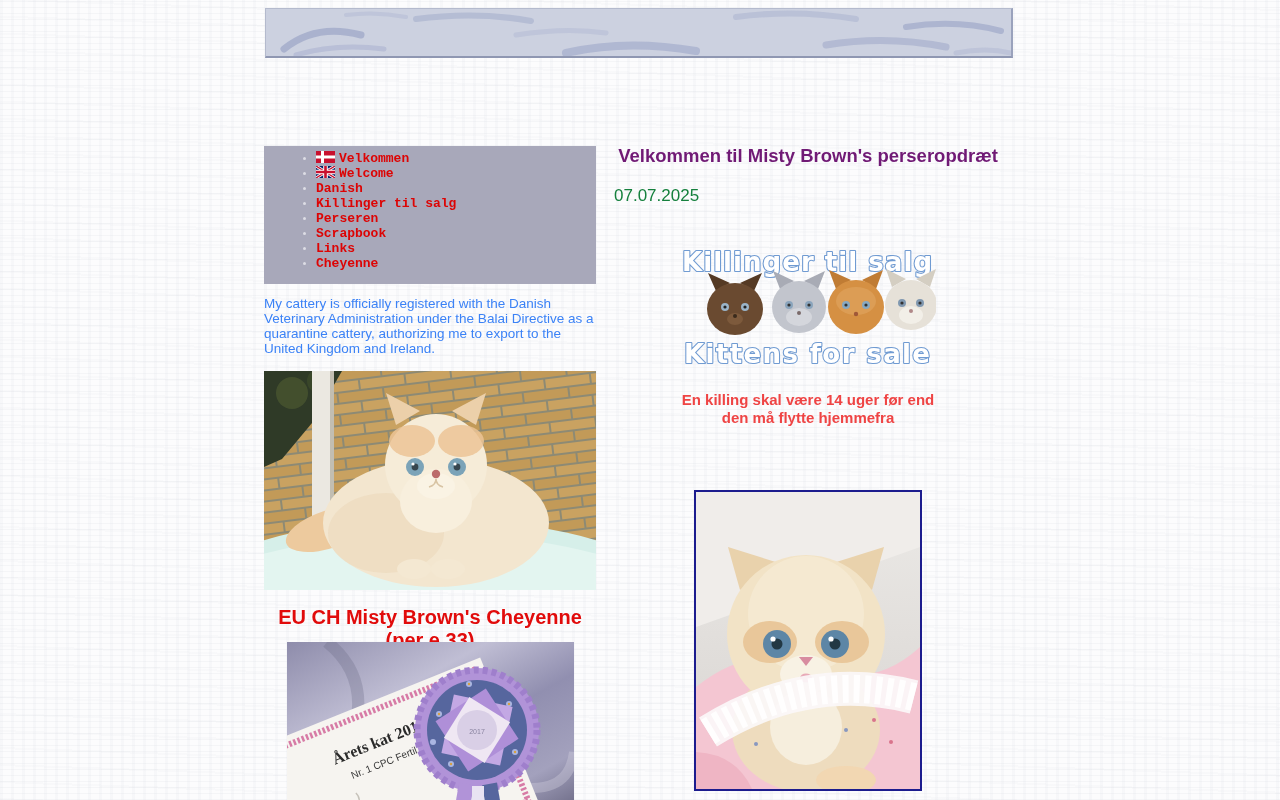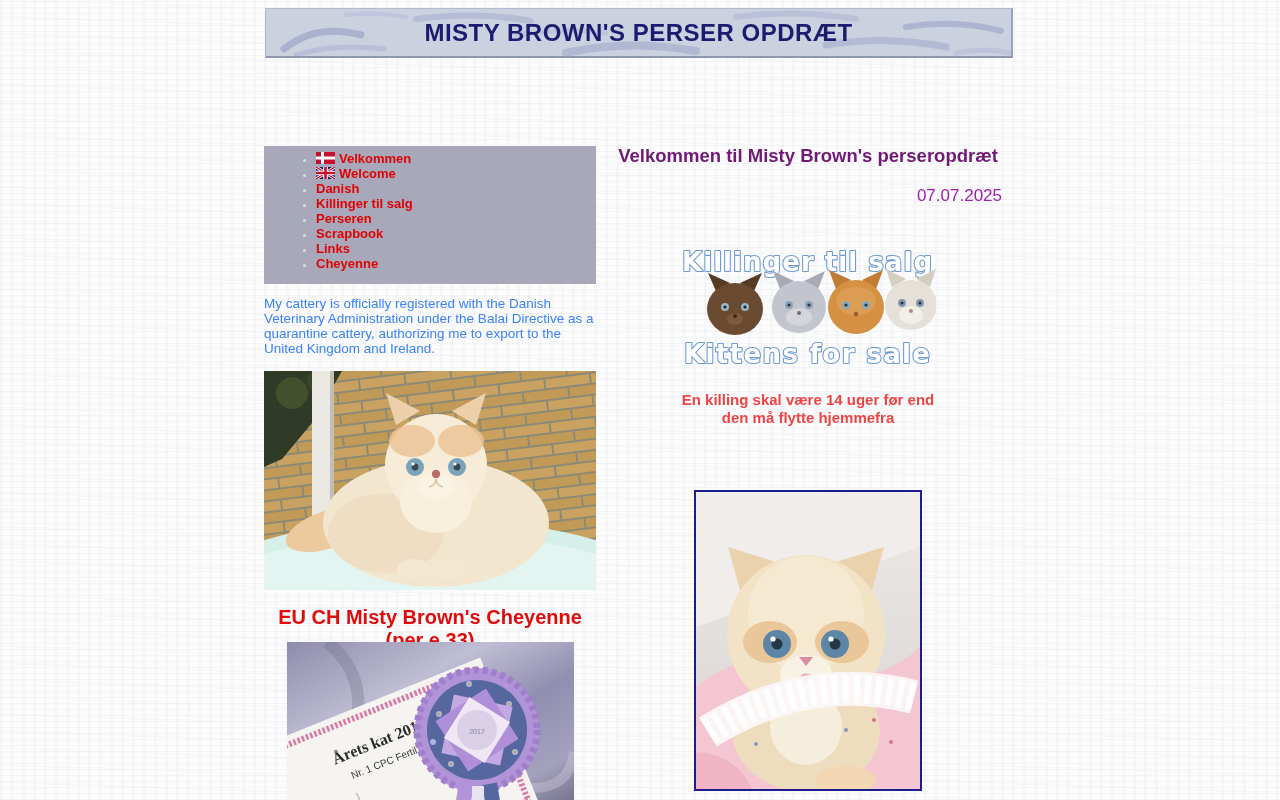--- a/index.html
+++ b/index.html
@@ -30,21 +30,21 @@
     position:relative; z-index:2;
     font-size:24px; font-weight:bold; color:#1b1b70; letter-spacing:.5px;
   }
 
   
   .menu-box {
     left:264px; top:146px; width:332px; height:138px;
     background:#a8a8ba; padding-top:5px;
   }
   .menu-box ul { list-style:disc; padding-left:52px; }
-  .menu-box li { line-height:15px; color:#e9e9ef; font-size:13px; }
+  .menu-box li { line-height:15px; color:#e9e9ef; font-size:13px;font-family:Liberation Mono, monospace; }
   .menu-box li::marker { color:#dddde5; font-size:11px; }
   .menu-box a {
     color:#dd0404; font-weight:bold; font-size:13px; text-decoration:none;
     vertical-align:top;
   }
   .flag { display:inline-block; width:19px; height:12px; margin-right:4px; vertical-align:-1px; }
 
   .intro {
     left:264px; top:296px; width:334px;
     color:#3b82f6; font-size:13.5px; line-height:15px;
@@ -61,22 +61,22 @@
   .photo-cert {
     left:287px; top:642px; width:287px; height:158px; overflow:hidden;
   }
 
   
   .headline {
     left:614px; top:145px; width:388px; text-align:center;
     color:#701a75; font-weight:bold; font-size:18.5px;
   }
   .date-line {
-    left:614px; top:186px; width:388px; text-align:right;
-    color:#a21caf; font-size:17px;
+    left:614px; top:186px; width:388px; text-align:left;
+    color:#15803d; font-size:17px;
   }
   .kittens-banner { left:678px; top:243px; width:258px; height:128px; }
   .notice {
     left:614px; top:391px; width:388px; text-align:center;
     color:#ef4444; font-weight:bold; font-size:15px; line-height:18px;
   }
   .photo-kitten {
     left:694px; top:490px; width:228px; height:301px;
     border:2px solid #1c1c8e; background:#e6e3e0; overflow:hidden;
   }
@@ -92,21 +92,20 @@
       <path d="M150 10 Q210 2 265 12" stroke="#9aa4c6" stroke-width="6" opacity=".45"></path>
       <path d="M300 44 Q360 30 430 42" stroke="#8e99c0" stroke-width="8" opacity=".45"></path>
       <path d="M250 26 Q300 18 340 24" stroke="#b2bad4" stroke-width="5" opacity=".5"></path>
       <path d="M470 8 Q530 0 590 10" stroke="#a5aecd" stroke-width="6" opacity=".45"></path>
       <path d="M560 36 Q620 26 680 38" stroke="#9aa4c6" stroke-width="7" opacity=".5"></path>
       <path d="M640 18 Q690 10 735 22" stroke="#8e99c0" stroke-width="6" opacity=".5"></path>
       <path d="M690 44 Q720 38 745 44" stroke="#b2bad4" stroke-width="5" opacity=".55"></path>
       <path d="M80 6 Q110 2 140 8" stroke="#b2bad4" stroke-width="4" opacity=".5"></path>
     </g>
   </svg>
-  <h1>MISTY BROWN'S PERSER OPDRÆT</h1>
 </div>
 
 <div class="abs menu-box">
   <ul>
     <li>
       <span class="flag">
         <svg width="19" height="12" viewBox="0 0 19 12">
             <rect width="19" height="12" fill="#c8102e"></rect>
             <rect x="5" width="3" height="12" fill="#fff"></rect>
             <rect y="4.5" width="19" height="3" fill="#fff"></rect>

